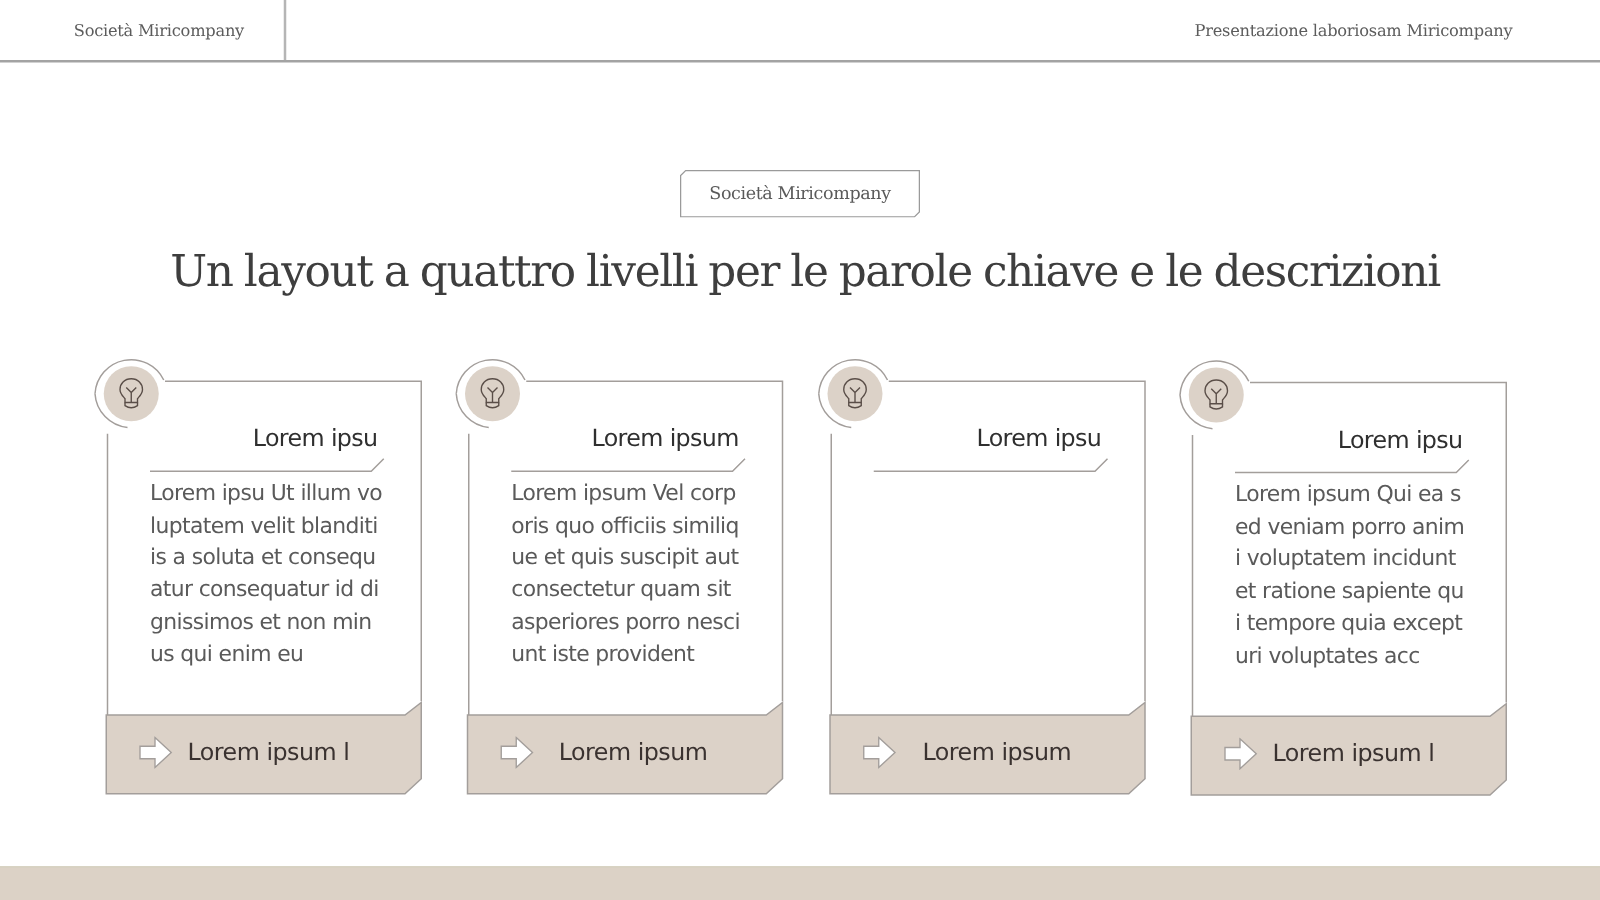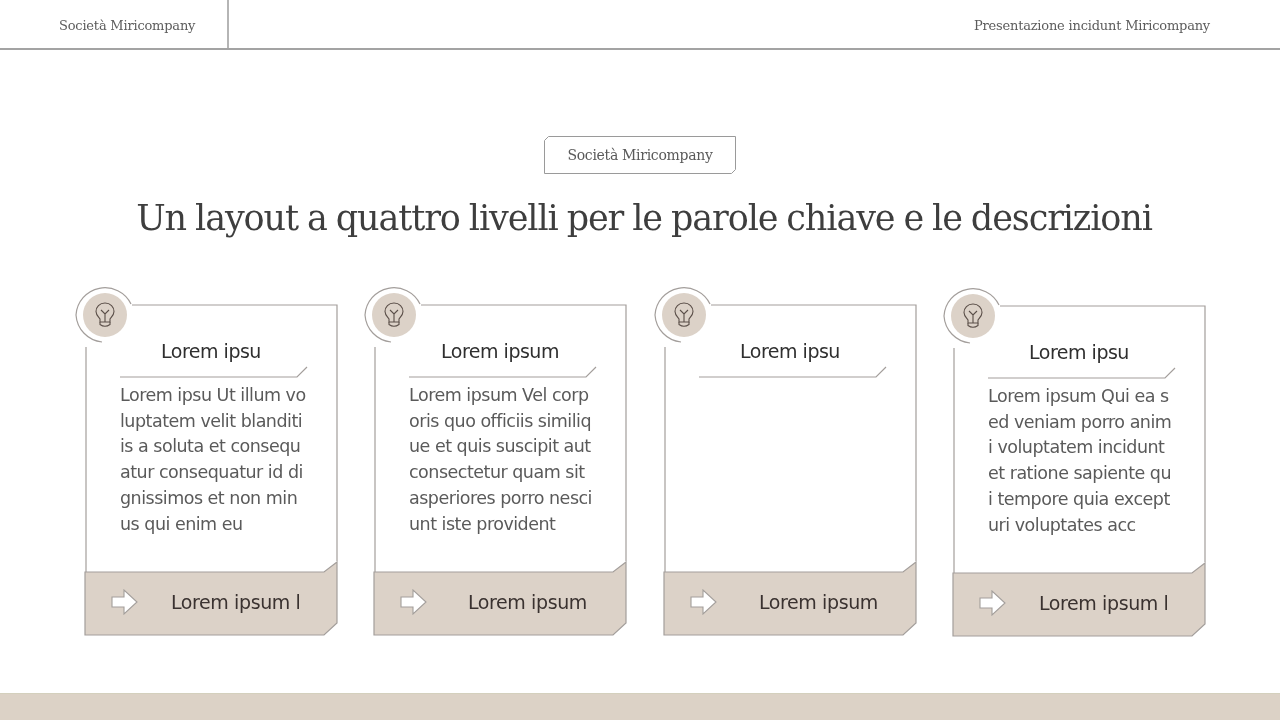--- a/index.html
+++ b/index.html
@@ -14,34 +14,34 @@
     .tag { position: absolute; left: 544px; top: 136px; width: 192px; height: 38px; }
     .tag svg { position: absolute; left: 0; top: 0; }
     .tag-label { position: absolute; left: 0; top: 0; width: 192px; height: 38px; line-height: 38px; text-align: center; font-family: "DejaVu Serif", serif; font-size: 14px; color: #5a5a5a; letter-spacing: -0.3px; }
 
     .title { position: absolute; left: 0; top: 198px; width: 1288px; text-align: center; font-family: "DejaVu Serif", serif; font-size: 35px; color: #3e3e3e; letter-spacing: -1.1px; word-spacing: -1px; }
 
     .card { position: absolute; top: 283px; width: 270px; height: 360px; }
     .card svg.frame { position: absolute; left: 0; top: 0; }
     .icon-circle { position: absolute; left: 9px; top: 10px; width: 44px; height: 44px; border-radius: 50%; background: #dcd2c8; }
     .icon-circle svg { position: absolute; left: 10px; top: 8px; }
-    .card-heading { position: absolute; left: 46px; top: 57px; width: 182px; text-align: center; font-size: 19px; color: #2f2f2f; letter-spacing: -0.5px; }
+    .card-heading { position: absolute; left: 46px; top: 57px; width: 182px; text-align: right; font-size: 19px; color: #2f2f2f; letter-spacing: -0.5px; }
     .card-body { position: absolute; left: 46px; top: 100px; width: 186px; font-size: 17.5px; line-height: 25.7px; color: #5a5a5a; letter-spacing: -0.5px; word-break: break-all; }
-    .card-footer-label { position: absolute; left: 76px; top: 308px; font-size: 19px; color: #3a3230; letter-spacing: -0.4px; margin-left: 21px; }
+    .card-footer-label { position: absolute; left: 76px; top: 308px; font-size: 19px; color: #3a3230; letter-spacing: -0.4px; }
     .card-footer-arrow { position: absolute; left: 37px; top: 306px; }
 
     .bottom-band { position: absolute; left: 0; top: 693px; width: 1280px; height: 27px; background: #dcd2c6; border-top: 1px solid #d4d0bd; }
   </style>
 </head>
 <body>
 
 <div class="header">
   <span class="header-left">Società Miricompany</span>
   <div class="header-divider"></div>
-  <span class="header-right">Presentazione incidunt Miricompany</span>
+  <span class="header-right">Presentazione laboriosam Miricompany</span>
 </div>
 
 <div class="tag">
   <svg width="192" height="38">
     <polygon points="4.5,0.5 191.5,0.5 191.5,33.5 187.5,37.5 0.5,37.5 0.5,4.5" fill="#fff" stroke="#9a9a9a" stroke-width="1"></polygon>
   </svg>
   <span class="tag-label">Società Miricompany</span>
 </div>
 
 <div class="title">Un layout a quattro livelli per le parole chiave e le descrizioni</div>

